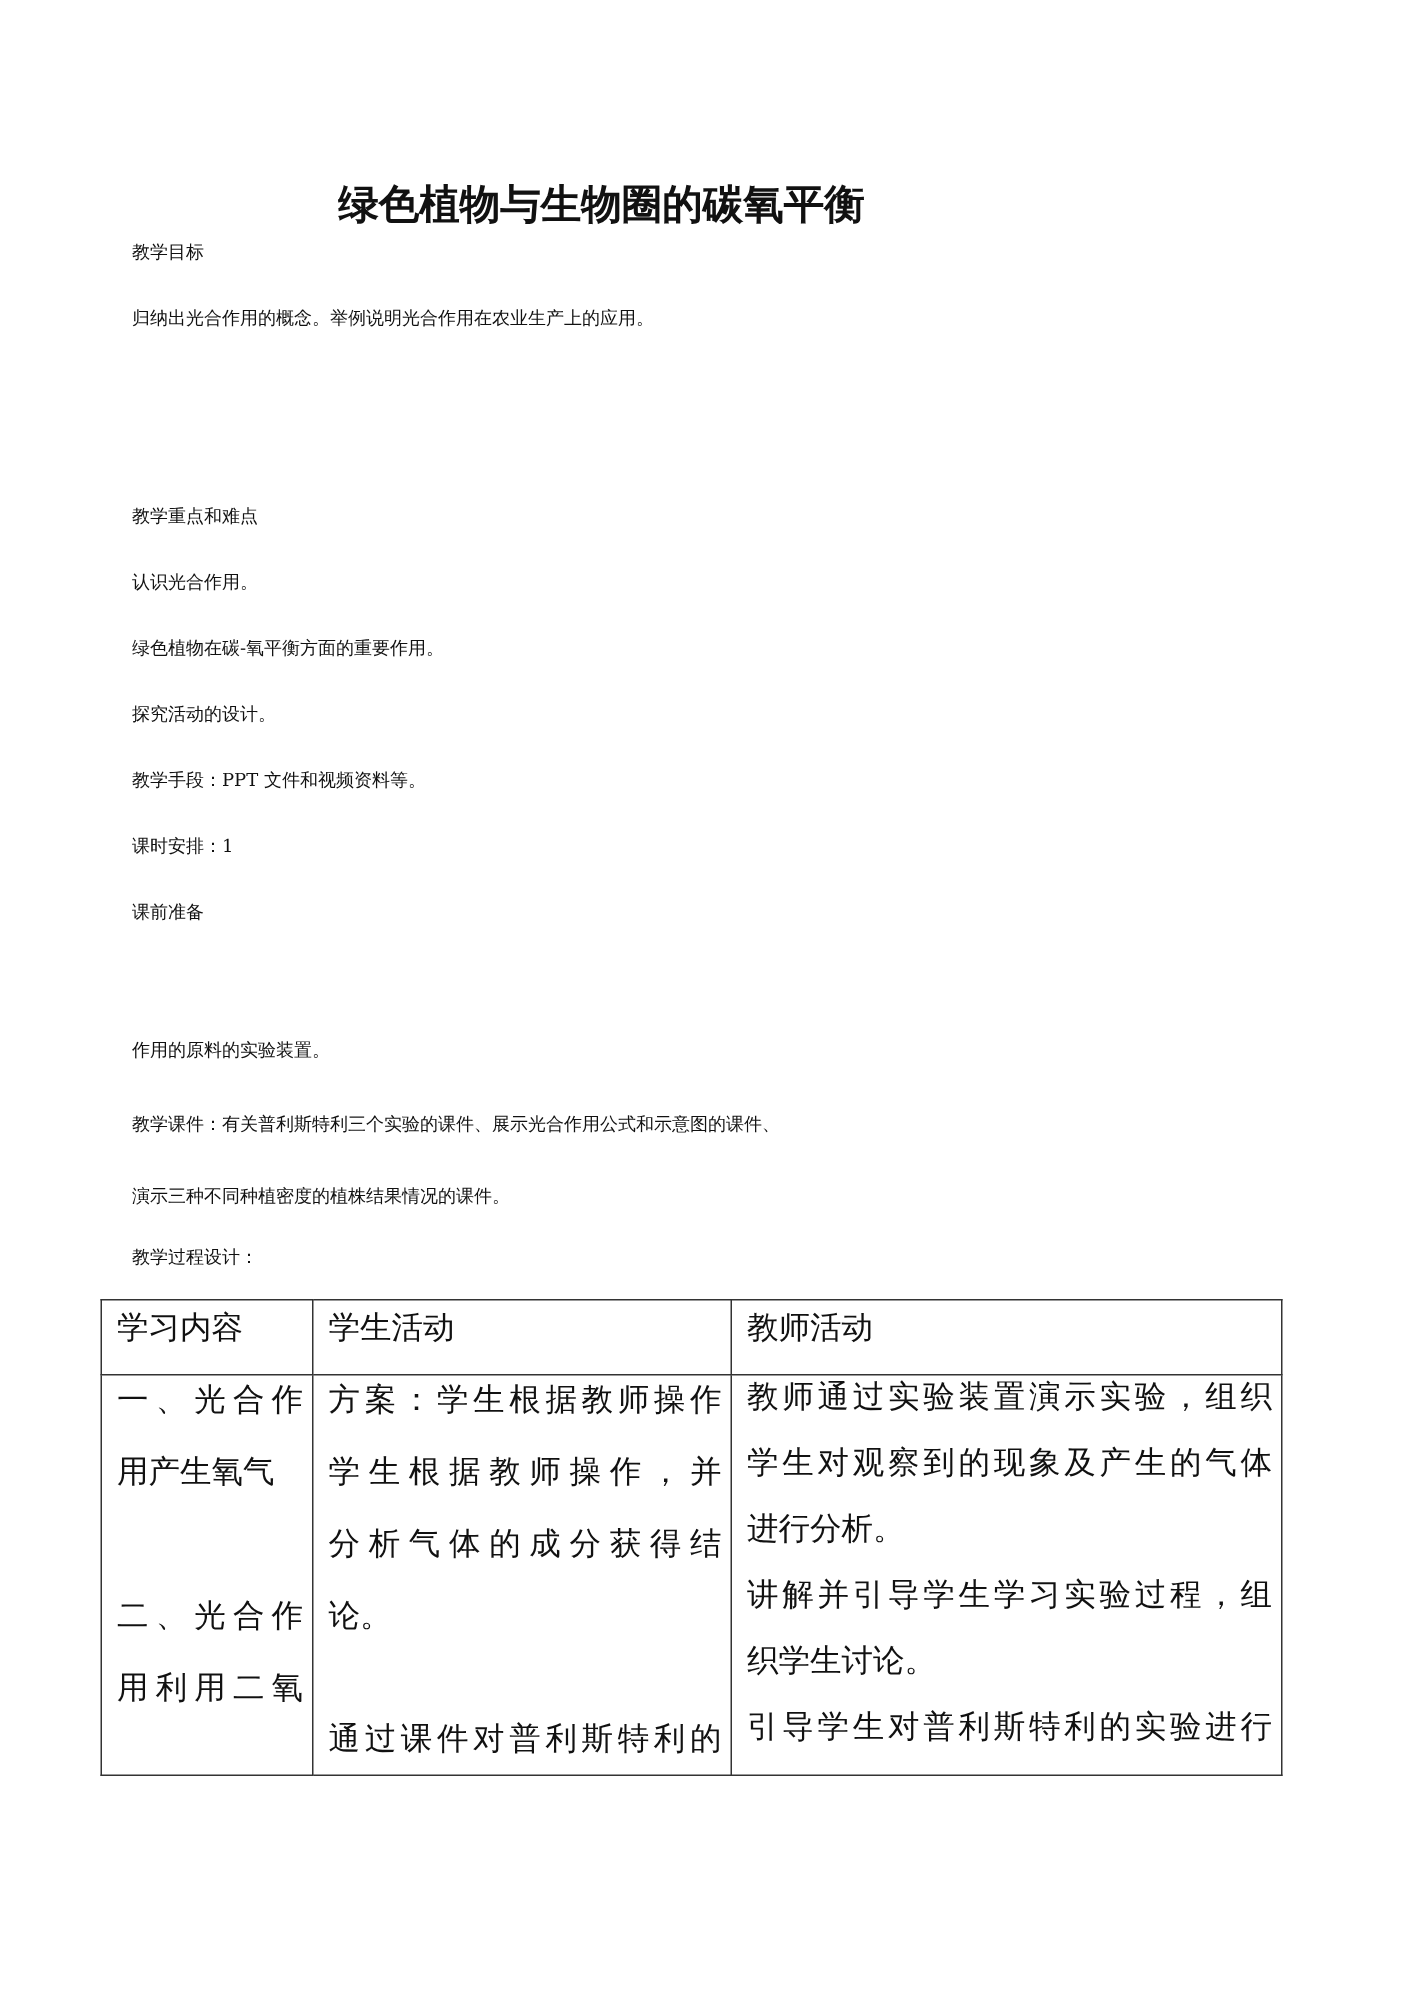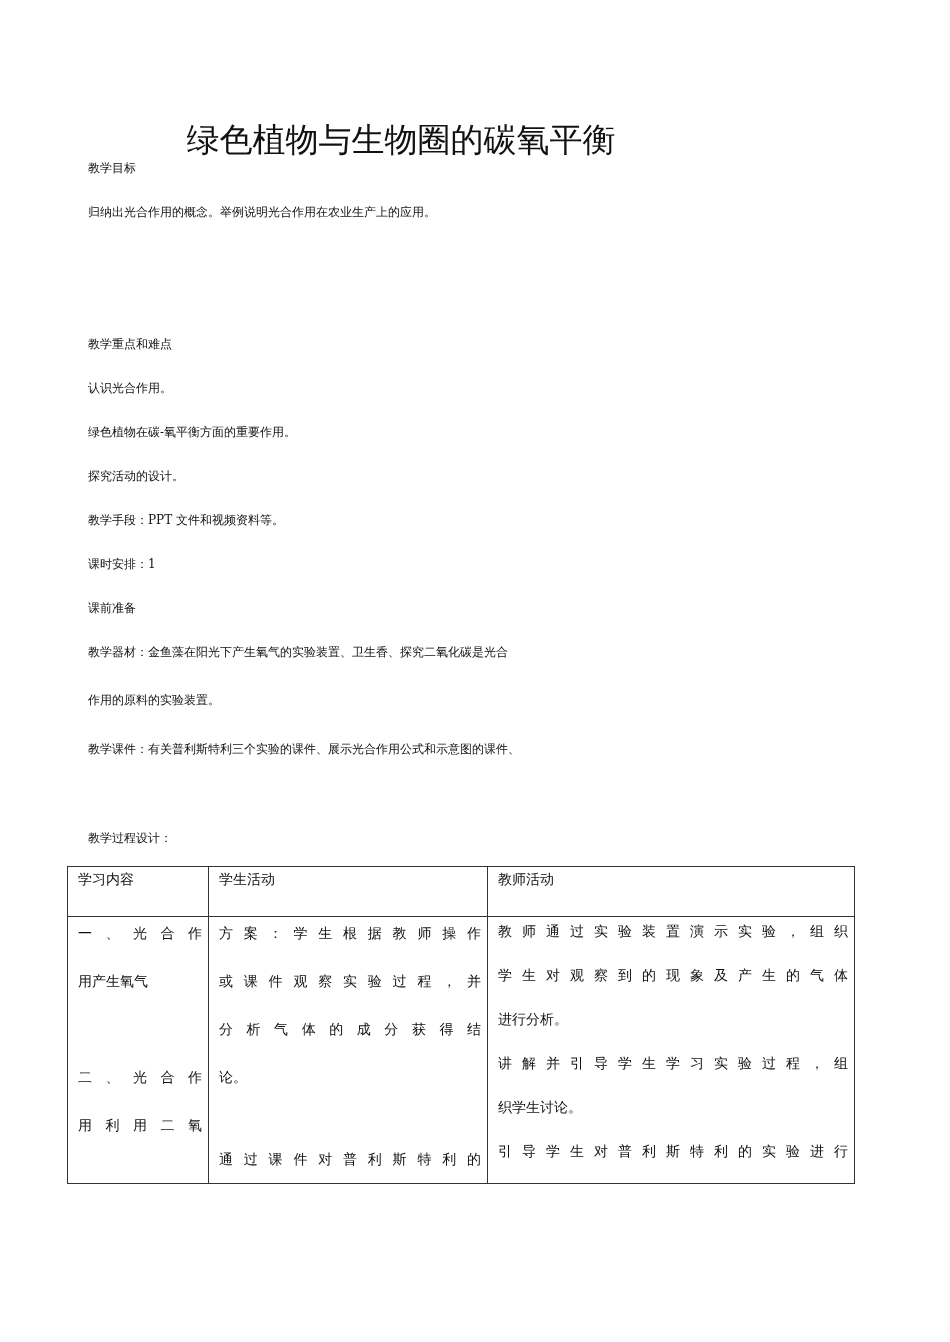--- a/index.html
+++ b/index.html
@@ -1,24 +1,24 @@
 <!DOCTYPE html>
 <html><head>
 <meta charset="utf-8">
 <style>
   html, body { margin: 0; padding: 0; background: #ffffff; }
   body { width: 950px; height: 1342px; position: relative; overflow: hidden;
          font-family: "DejaVu Serif", "Liberation Serif", serif; color: #111; }
   .page { position: absolute; left: 0; top: 0; width: 950px; height: 1342px; }
   .title { position: absolute; top: 118px; left: 0; width: 802px; text-align: center;
-           font-family: "DejaVu Sans", "Liberation Sans", sans-serif; font-weight: normal;
-           font-size: 33px; letter-spacing: 0px; }
+           font-family: "DejaVu Sans", "Liberation Sans", sans-serif; font-weight: bold;
+           font-size: 27px; letter-spacing: 0px; }
   .line { position: absolute; left: 88px; font-size: 12px; white-space: nowrap; line-height: 24px; }
   table.plan { position: absolute; left: 67px; top: 866px; width: 787px; border-collapse: collapse;
-               font-size: 14px; table-layout: fixed; }
+               font-size: 21px; table-layout: fixed; }
   table.plan td { border: 1.5px solid #333; vertical-align: top; padding: 0 6px 0 10px; }
   table.plan tr.head td { height: 45px; padding-top: 4px; }
   .cellbody { line-height: 48px; margin-top: -8px; }
   .cellbody .p { display: block; }
   .justify { text-align: justify; text-align-last: justify; }
   .gap { display: block; height: 48px; }
   .gap2 { display: block; height: 34px; }
   .tight { line-height: 44px; }
 </style>
 </head>
@@ -29,23 +29,23 @@
 
   <div class="line" style="top:156px">教学目标</div>
   <div class="line" style="top:200px">归纳出光合作用的概念。举例说明光合作用在农业生产上的应用。</div>
   <div class="line" style="top:332px">教学重点和难点</div>
   <div class="line" style="top:376px">认识光合作用。</div>
   <div class="line" style="top:420px">绿色植物在碳-氧平衡方面的重要作用。</div>
   <div class="line" style="top:464px">探究活动的设计。</div>
   <div class="line" style="top:508px">教学手段：PPT 文件和视频资料等。</div>
   <div class="line" style="top:552px">课时安排：1</div>
   <div class="line" style="top:596px">课前准备</div>
-  <div class="line" style="top:640px">教学器材：金鱼藻在阳光下产生氧气的实验装置、卫生香、探究二氧化碳是光合</div>
   <div class="line" style="top:688px">作用的原料的实验装置。</div>
   <div class="line" style="top:737px">教学课件：有关普利斯特利三个实验的课件、展示光合作用公式和示意图的课件、</div>
+  <div class="line" style="top:785px">演示三种不同种植密度的植株结果情况的课件。</div>
   <div class="line" style="top:826px">教学过程设计：</div>
 
   <table class="plan">
     <colgroup>
       <col style="width:141px">
       <col style="width:279px">
       <col style="width:367px">
     </colgroup>
     <tbody>
         <tr class="head">
@@ -59,21 +59,21 @@
           <span class="p justify">一、光合作</span>
           <span class="p">用产生氧气</span>
           <span class="gap"></span>
           <span class="p justify">二、光合作</span>
           <span class="p justify">用利用二氧</span>
         </div>
       </td>
       <td>
         <div class="cellbody">
           <span class="p justify">方案：学生根据教师操作</span>
-          <span class="p justify">或课件观察实验过程，并</span>
+          <span class="p justify">学生根据教师操作，并</span>
           <span class="p justify">分析气体的成分获得结</span>
           <span class="p">论。</span>
           <span class="gap2"></span>
           <span class="p justify">通过课件对普利斯特利的</span>
         </div>
       </td>
       <td>
         <div class="cellbody tight">
           <span class="p justify">教师通过实验装置演示实验，组织</span>
           <span class="p justify">学生对观察到的现象及产生的气体</span>

